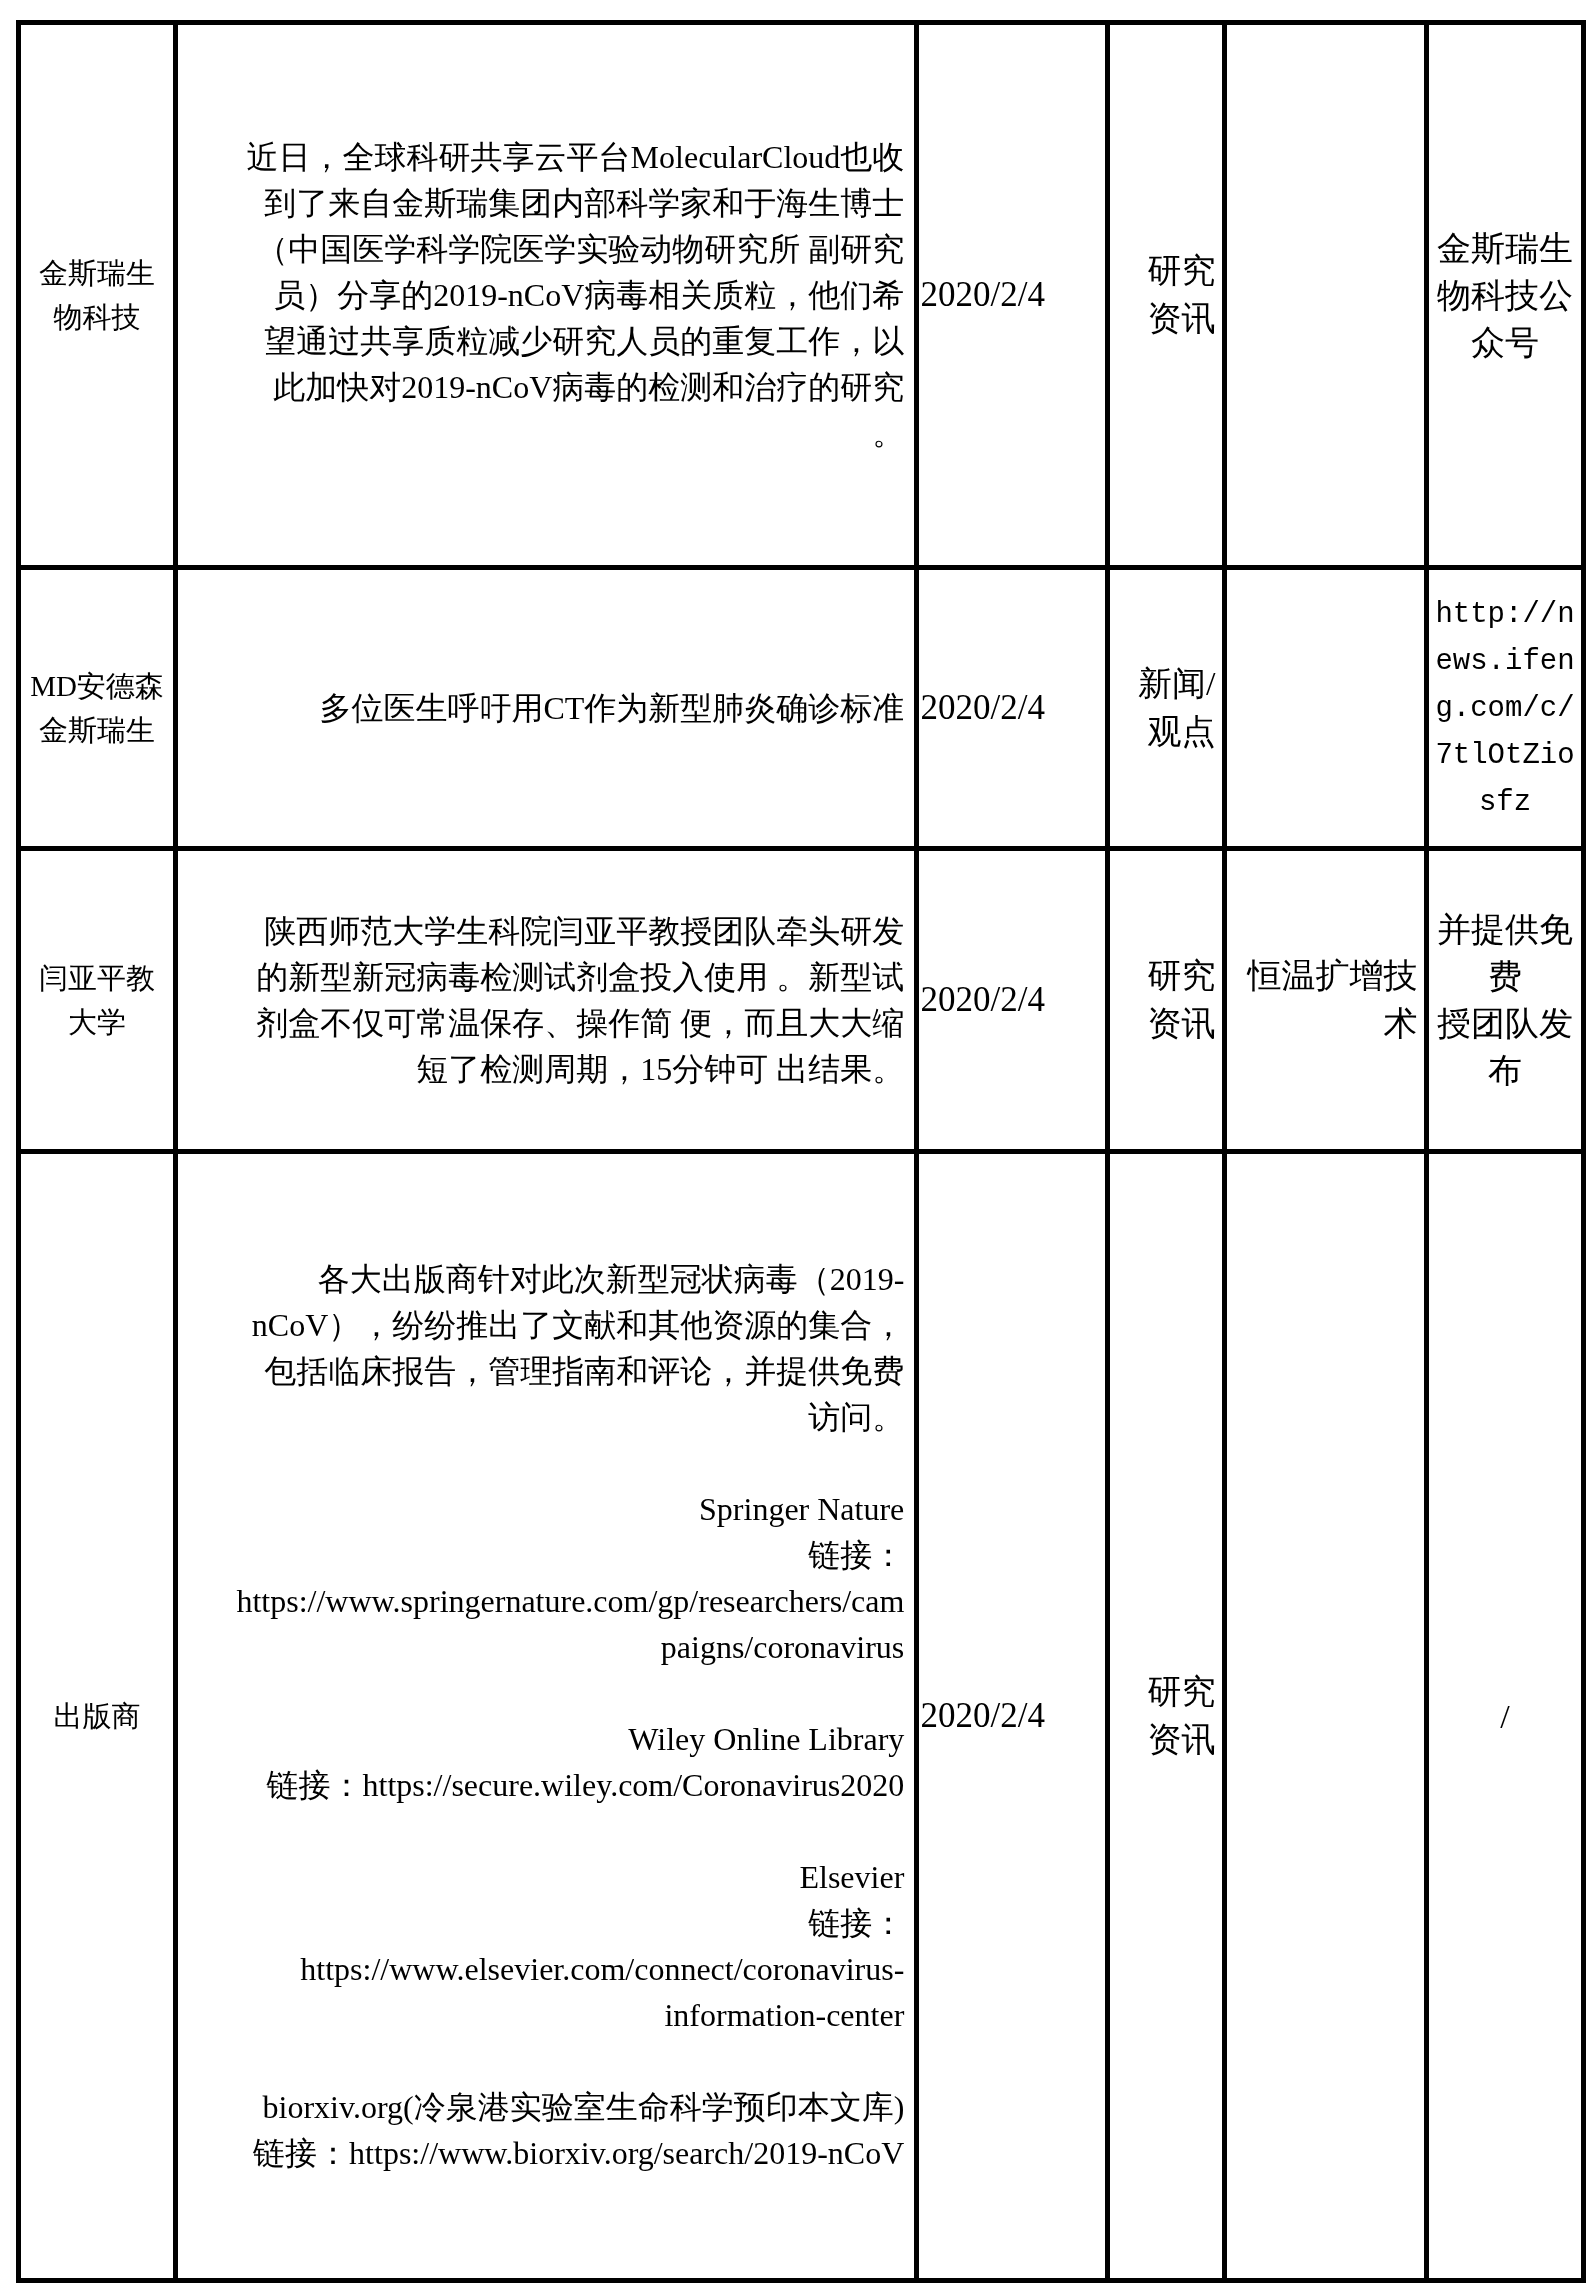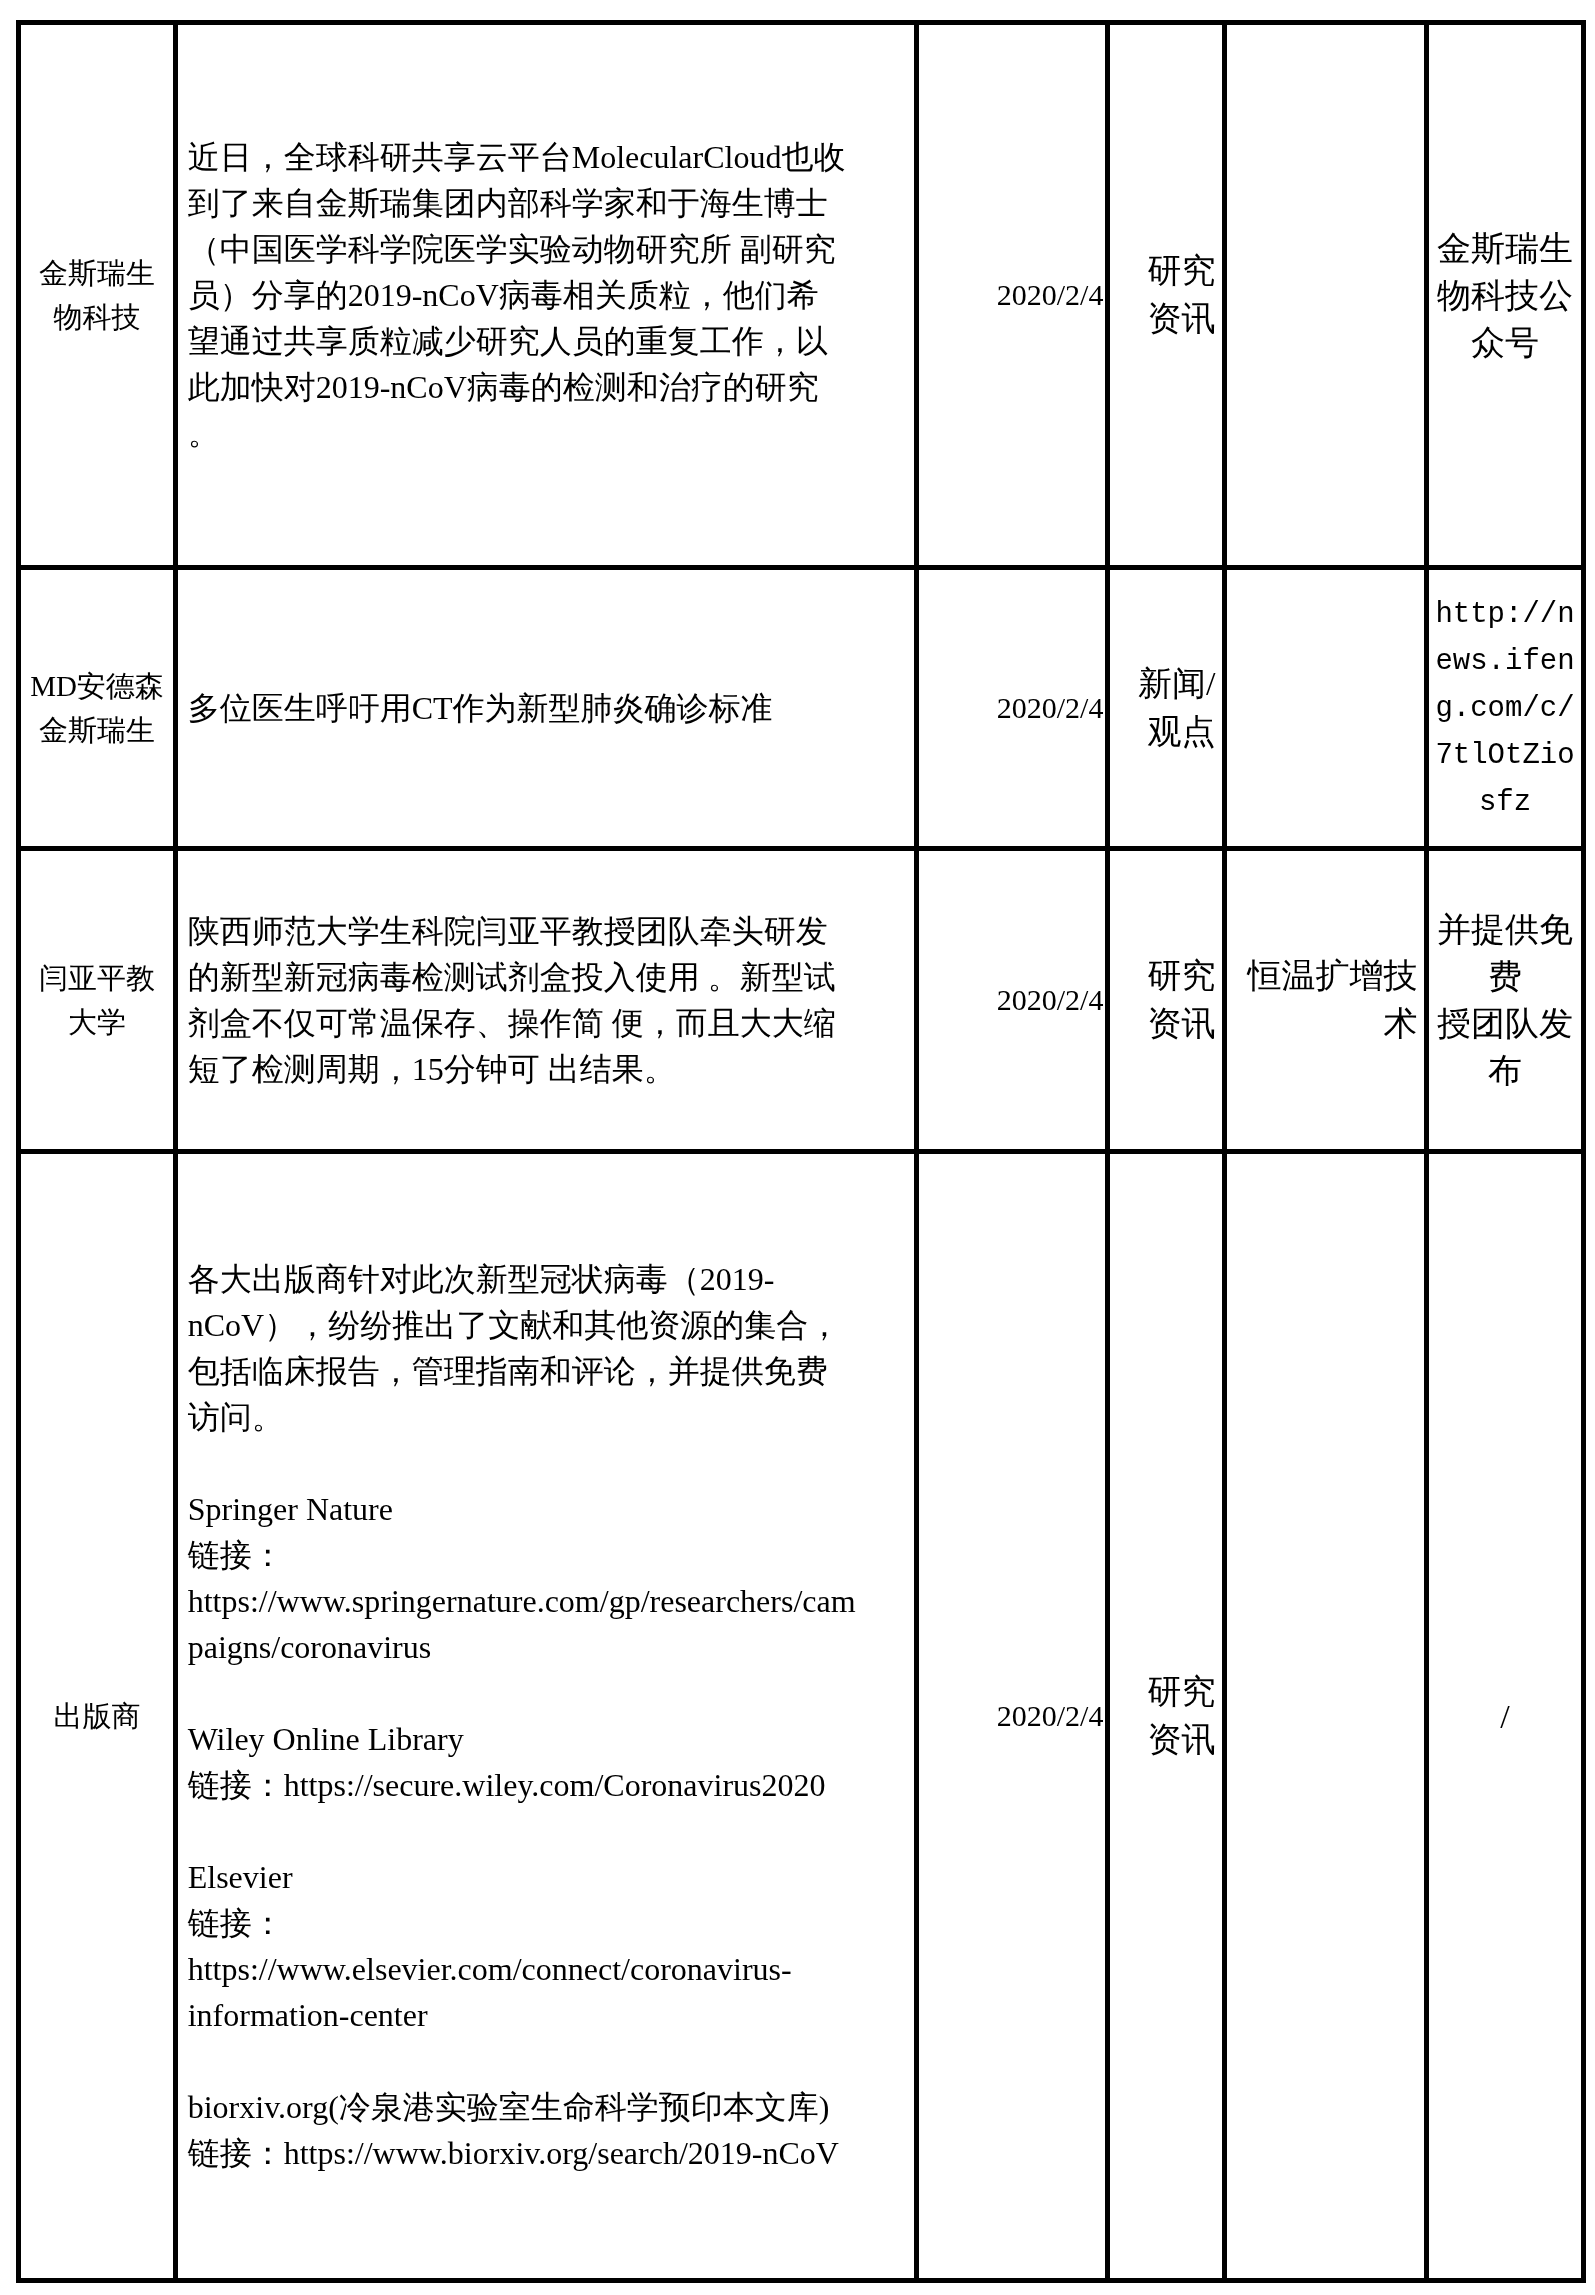--- a/index.html
+++ b/index.html
@@ -35,29 +35,29 @@
     background: #ffffff;
   }
   td.cell-org {
     text-align: center;
     font-size: 29px;
     line-height: 44px;
     white-space: pre-line;
     padding: 0 8px;
   }
   td.cell-desc {
-    text-align: left;
+    text-align: right;
     font-size: 32px;
     line-height: 46px;
     white-space: pre-line;
     padding: 0 9.7px;
   }
   td.cell-date {
-    text-align: right;
-    font-size: 30px;
+    text-align: left;
+    font-size: 35px;
     line-height: 46px;
     white-space: nowrap;
     padding: 0 1.6px;
   }
   td.cell-cat,
   td.cell-tech {
     text-align: right;
     font-size: 34px;
     line-height: 48px;
     white-space: pre-line;

